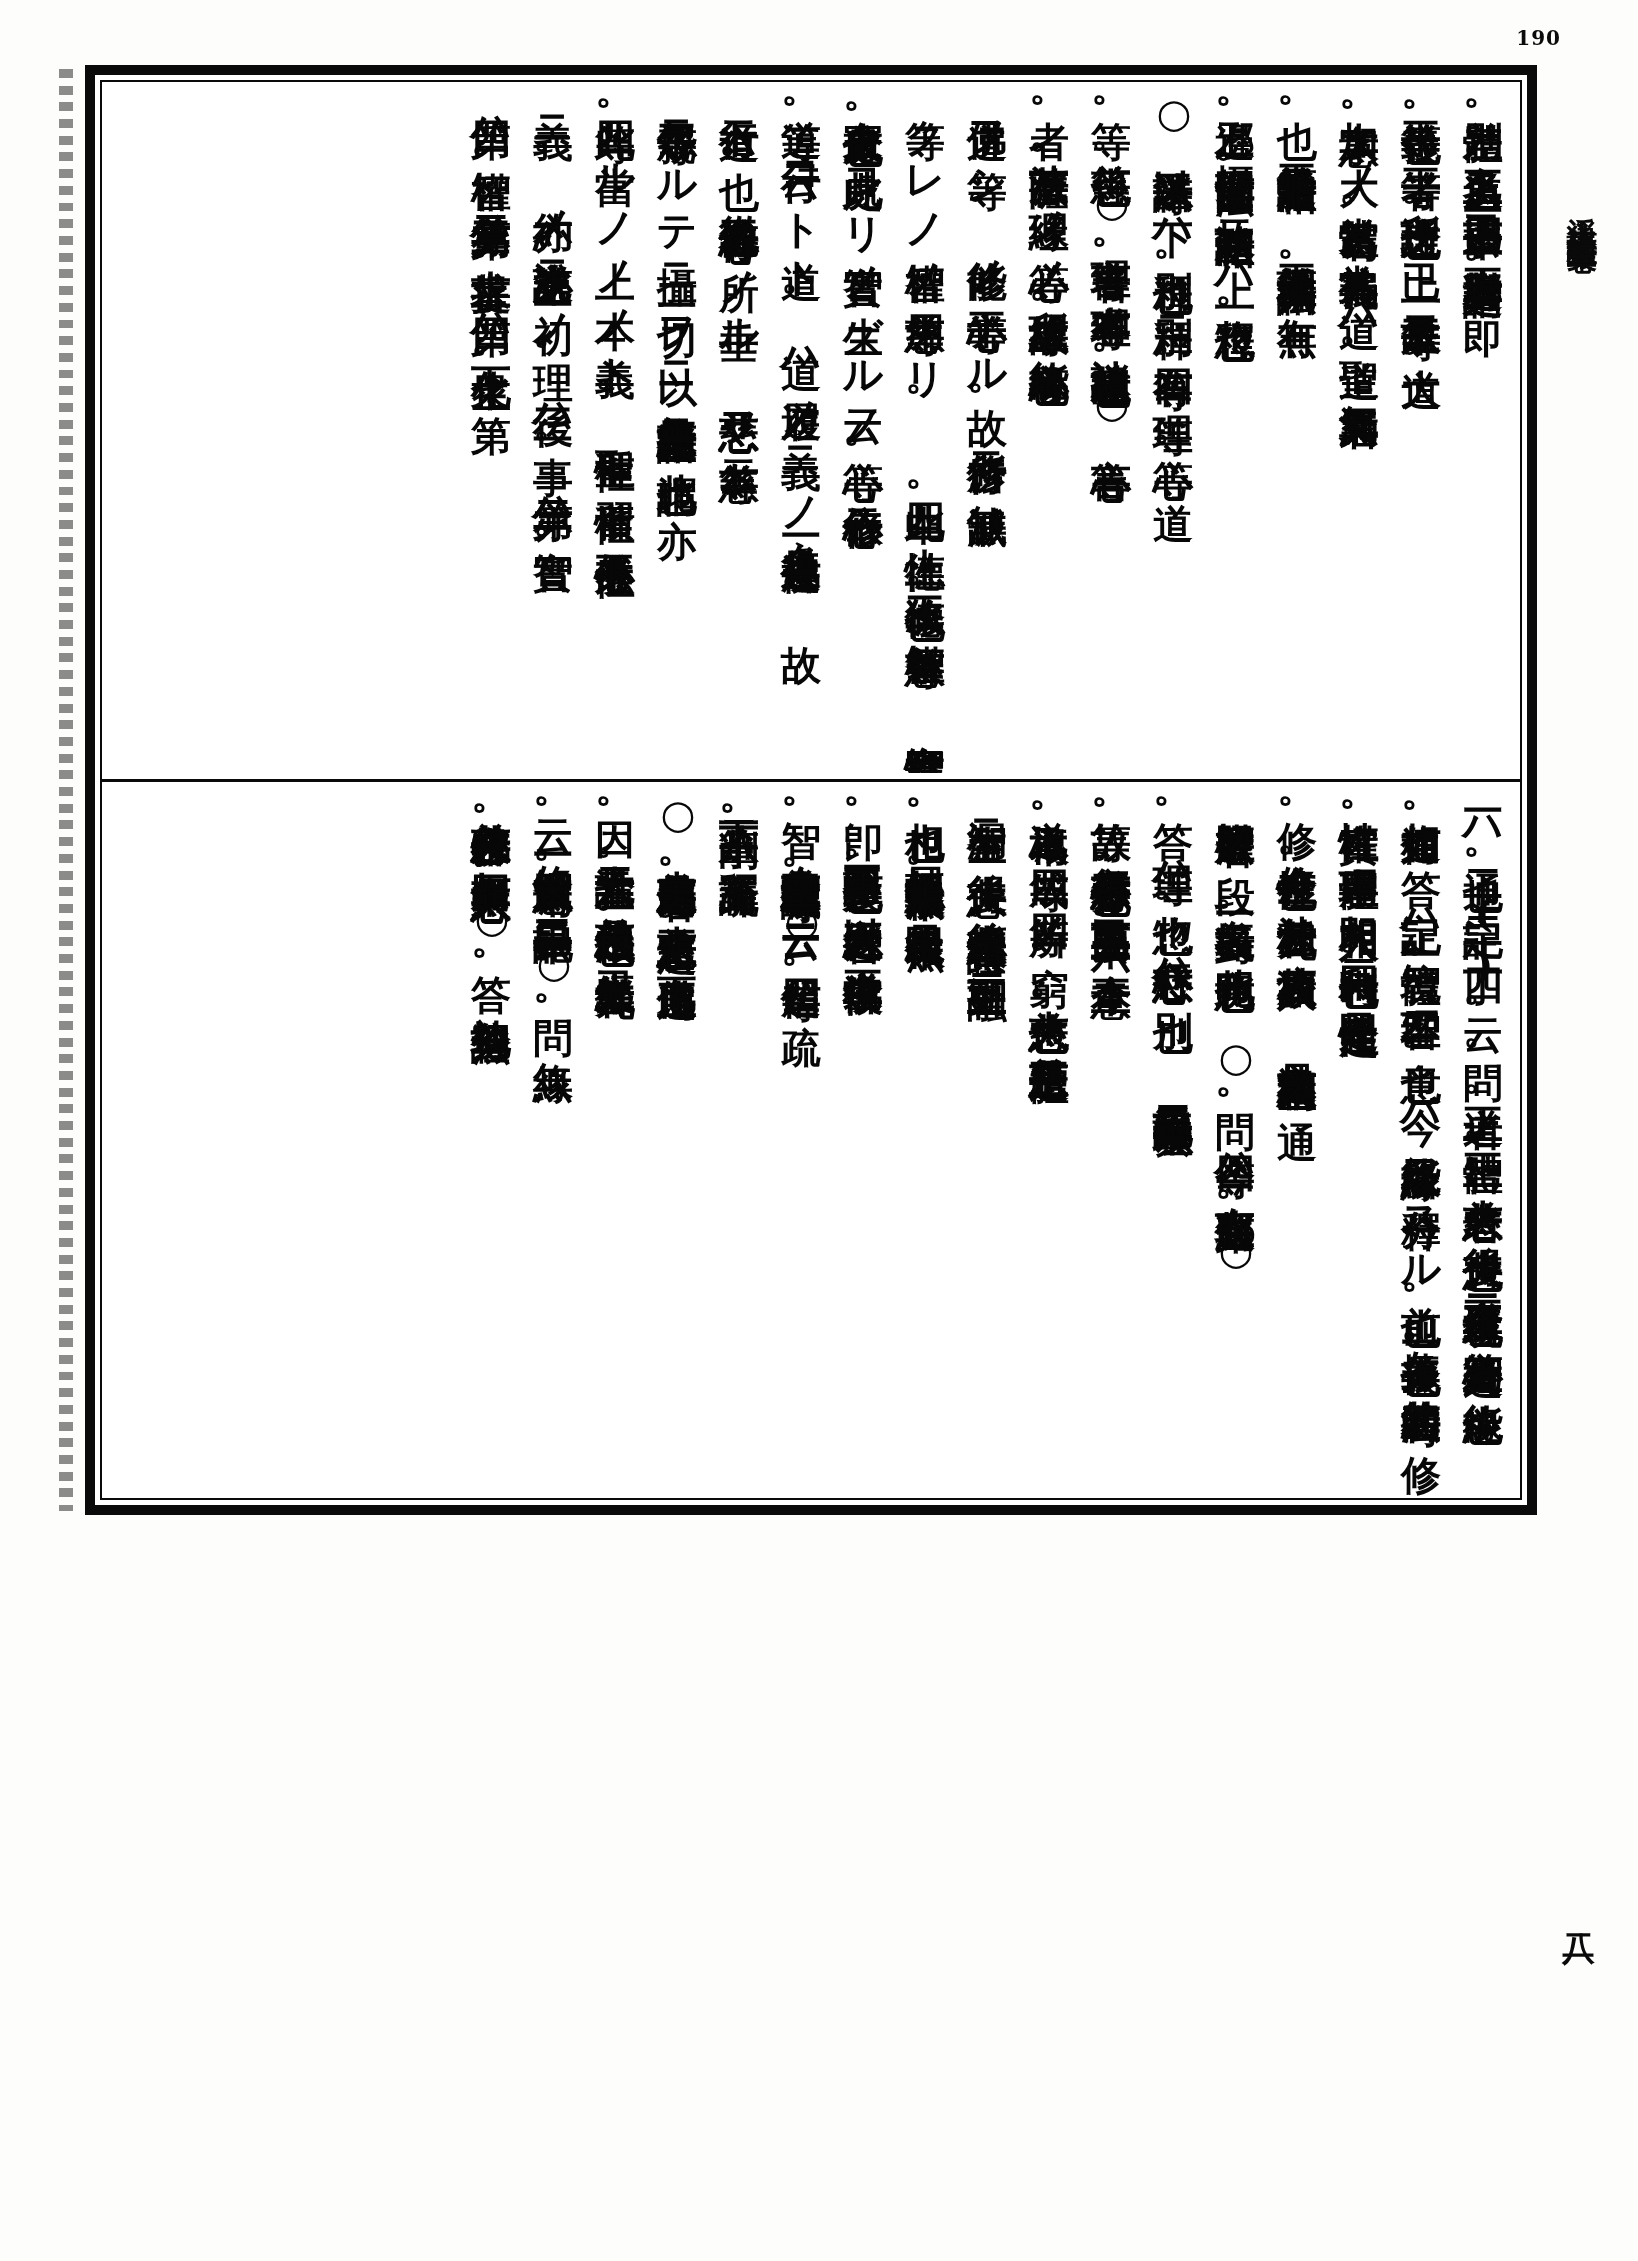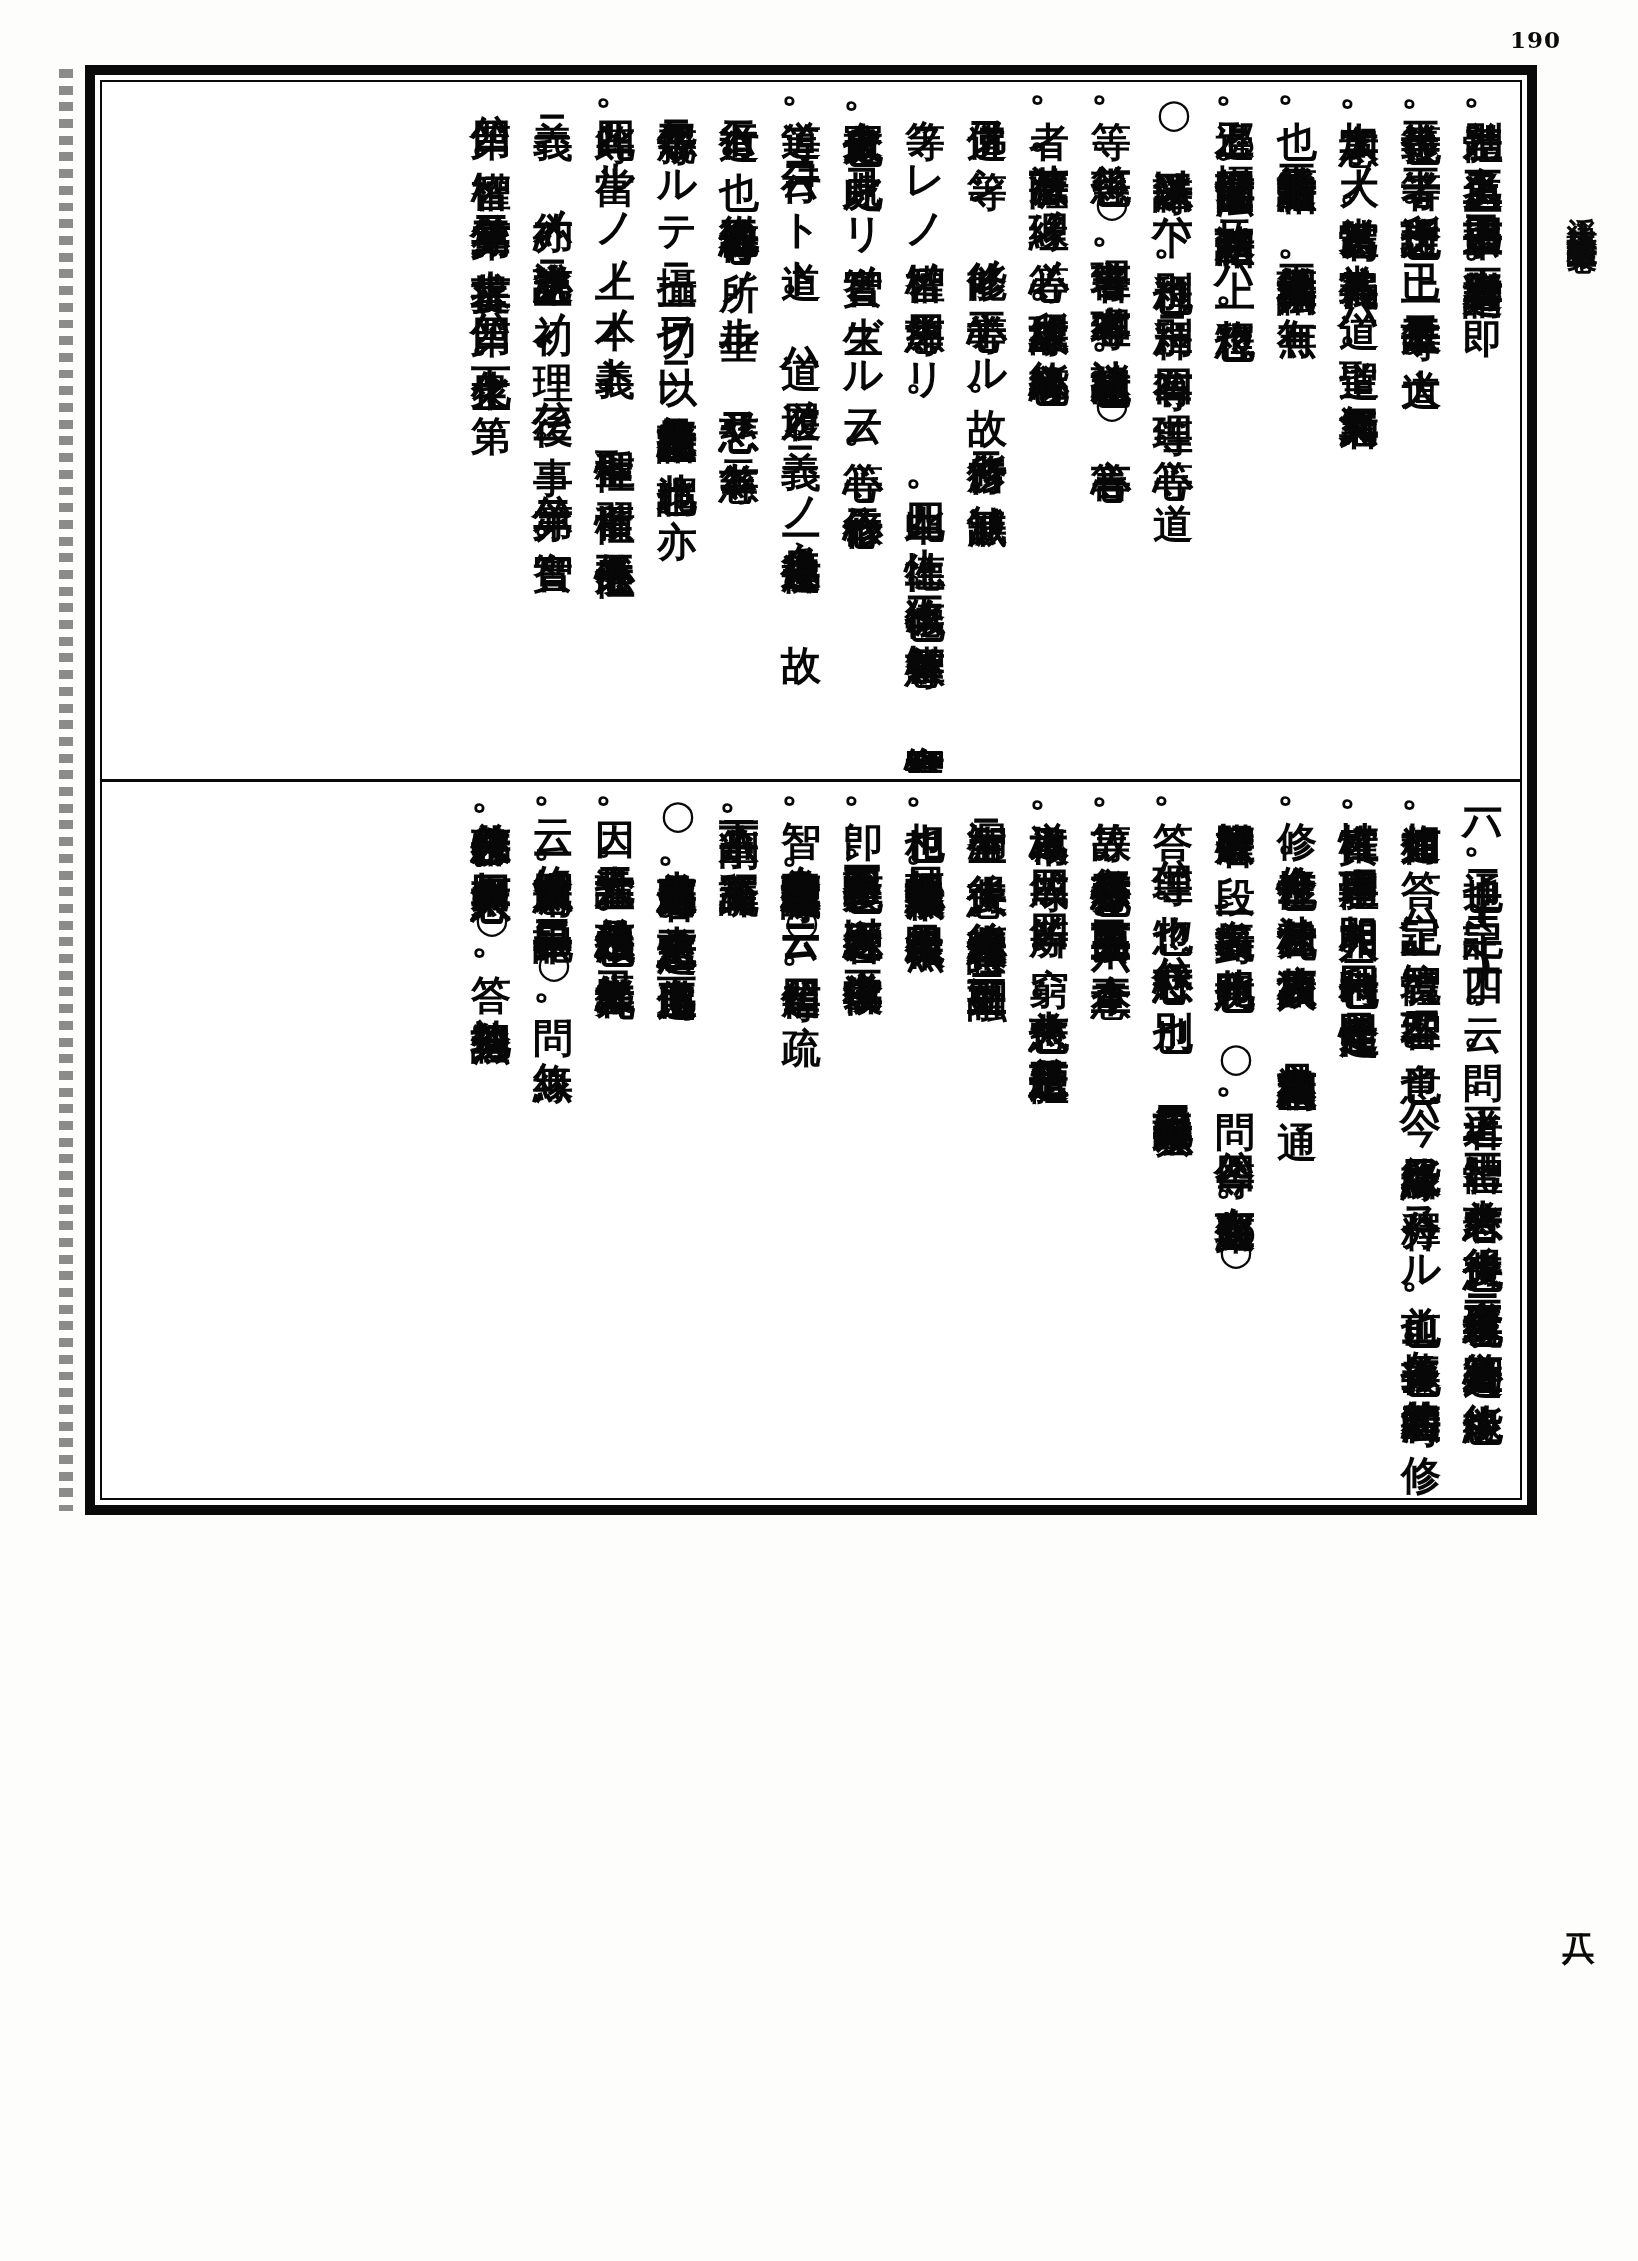--- a/index.html
+++ b/index.html
@@ -14,21 +14,21 @@
   
   #page{
     position:absolute;inset:0;
     background:#fdfdfb;
   }
   #folio-top{
     position:absolute;
     top:25.6px;right:77px;
     font-family:"DejaVu Serif","Liberation Serif",serif;
     font-weight:bold;
-    font-size:23px;
+    font-size:20px;
     letter-spacing:1px;
     color:#0b0b0b;
     margin-left:20px;
   }
   
   #frame{
     position:absolute;
     left:85px;top:65px;
     width:1452px;height:1450px;
     border:10.8px solid #0a0a0a;

